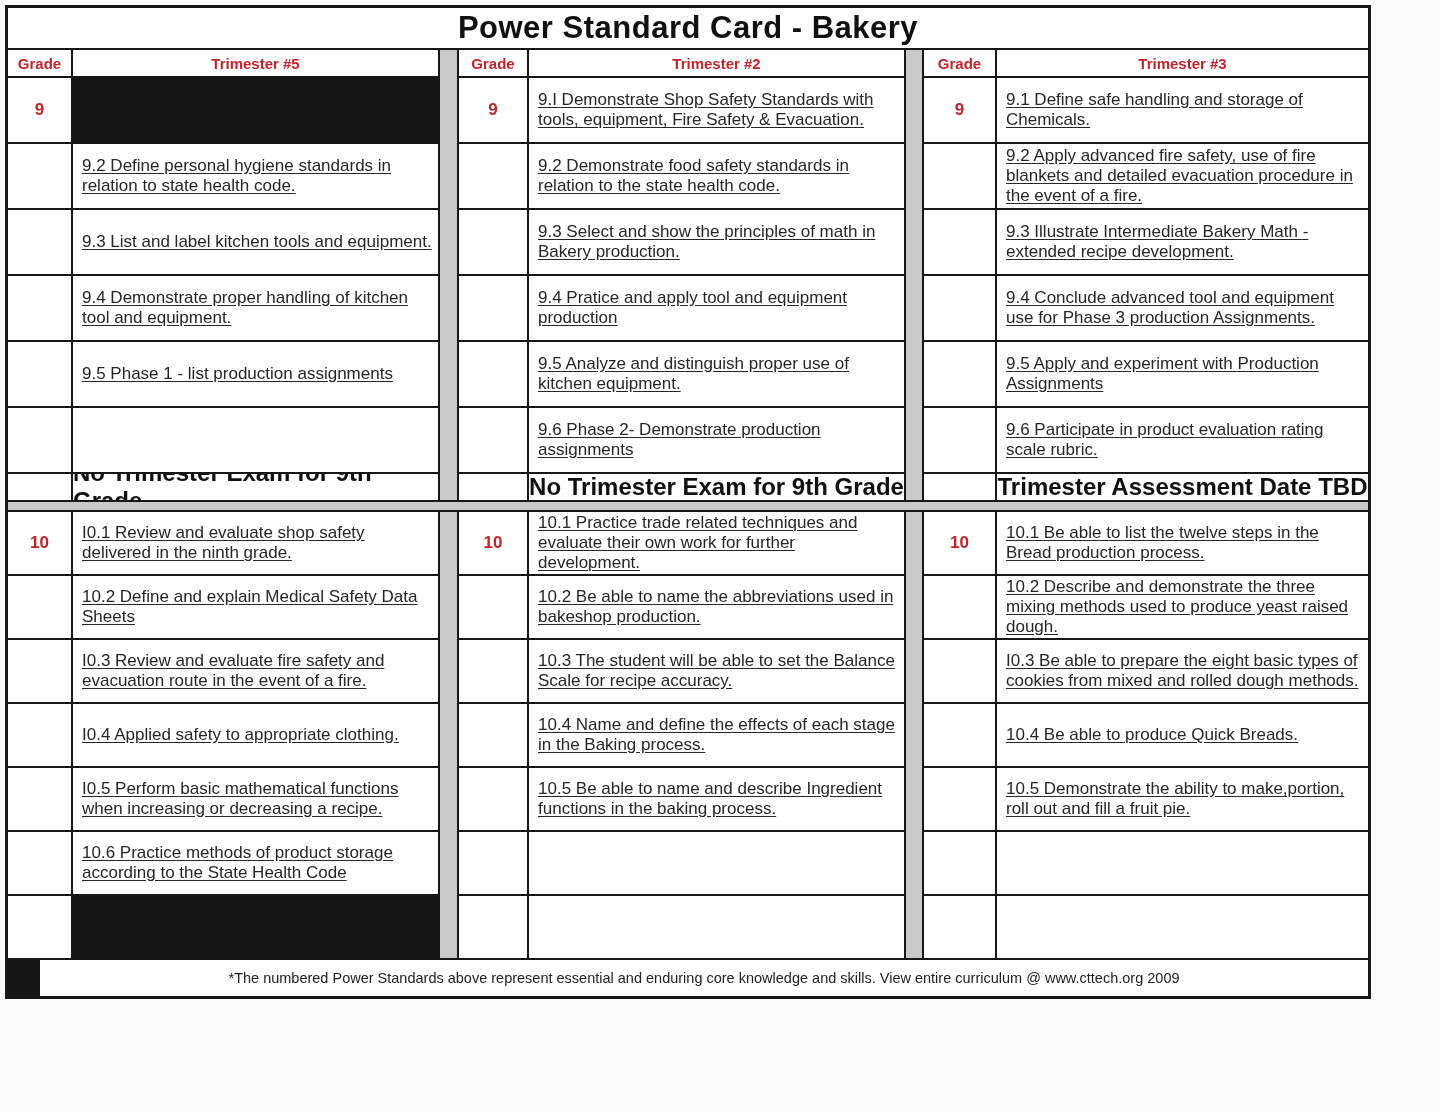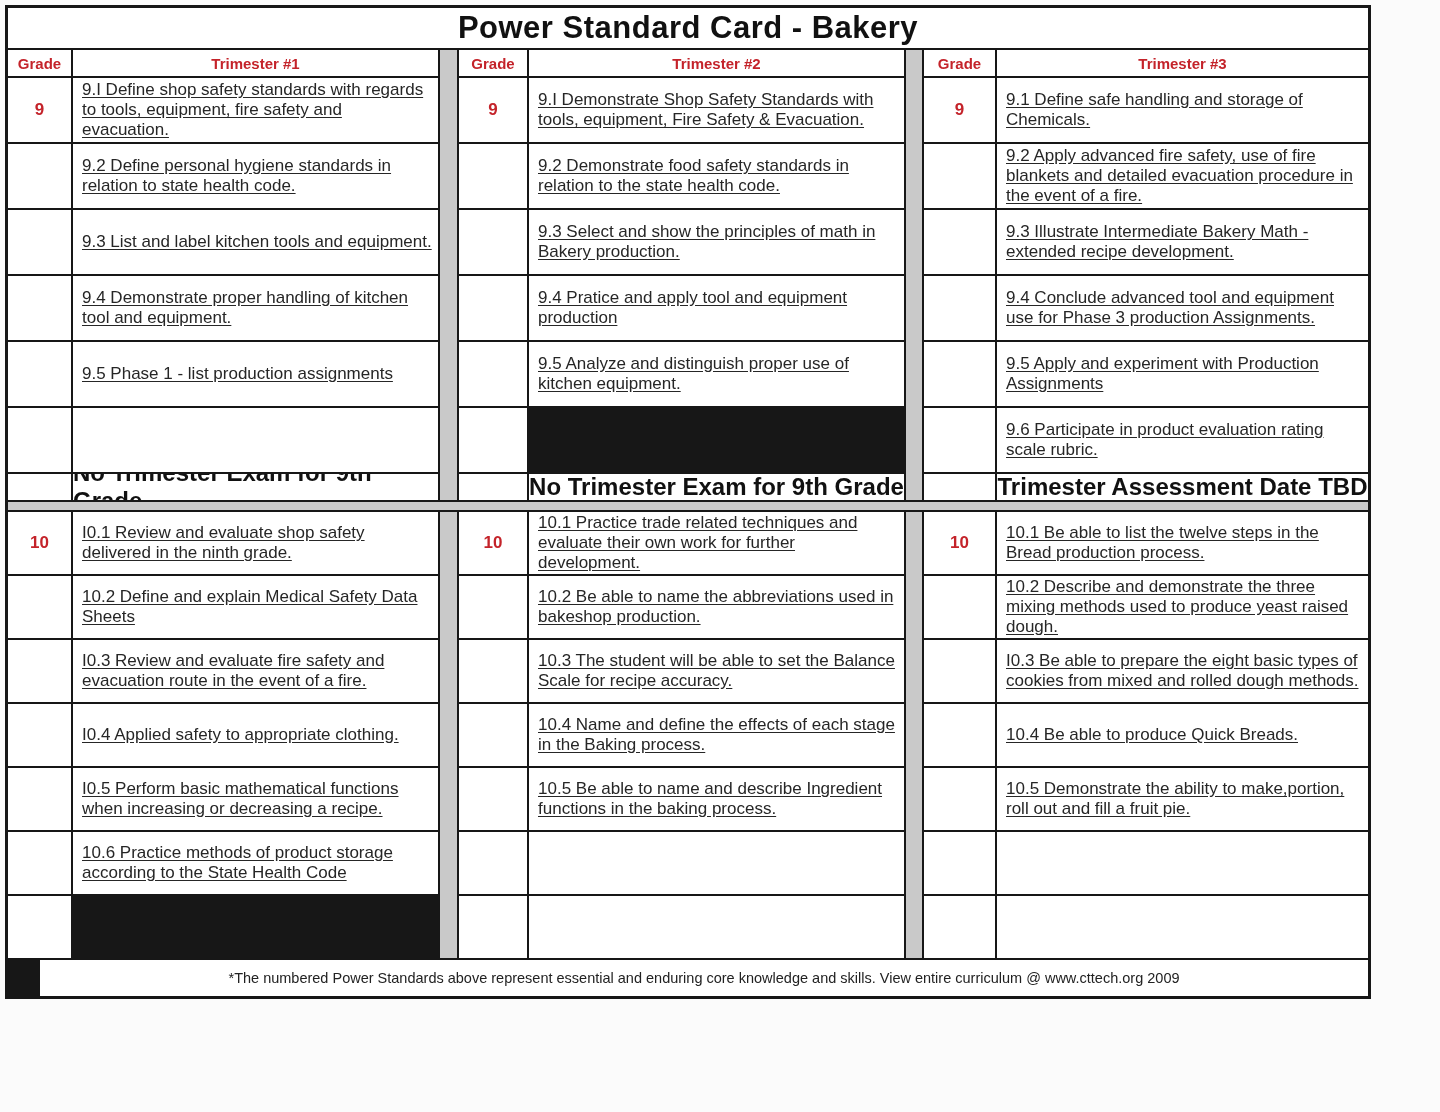--- a/index.html
+++ b/index.html
@@ -62,21 +62,21 @@
   <div class="grid">
 
     <div class="cell title-cell">
       <span class="title-text">Power Standard Card - Bakery</span>
     </div>
 
     <div class="cell hdr gc1 gr2">
         <span>Grade</span>
       </div>
     <div class="cell hdr gc2 gr2">
-        <span>Trimester #1</span>
+        <span>Trimester #5</span>
       </div>
     <div class="cell hdr gc4 gr2">
         <span>Grade</span>
       </div>
     <div class="cell hdr gc5 gr2">
         <span>Trimester #2</span>
       </div>
     <div class="cell hdr gc7 gr2">
         <span>Grade</span>
       </div>
@@ -85,23 +85,20 @@
       </div>
 
     <div class="gapcol gap-a1"></div>
     <div class="gapcol gap-a2"></div>
     <div class="gapcol gap-b1"></div>
     <div class="gapcol gap-b2"></div>
 
     <div class="cell grade gc1 gr3">
         <span>9</span>
       </div>
-    <div class="cell std gc2 gr3">
-        <span>9.I Define shop safety standards with regards to tools, equipment, fire safety and evacuation.</span>
-      </div>
     <div class="cell grade gc4 gr3">
         <span>9</span>
       </div>
     <div class="cell std gc5 gr3">
         <span>9.I Demonstrate Shop Safety Standards with tools, equipment, Fire Safety &amp; Evacuation.</span>
       </div>
     <div class="cell grade gc7 gr3">
         <span>9</span>
       </div>
     <div class="cell std gc8 gr3">
@@ -185,20 +182,23 @@
       </div>
 
     <div class="cell grade gc1 gr8">
         <span></span>
       </div>
     <div class="cell std gc2 gr8">
         <span></span>
       </div>
     <div class="cell grade gc4 gr8">
         <span></span>
+      </div>
+    <div class="cell std gc5 gr8">
+        <span>9.6 Phase 2- Demonstrate production assignments</span>
       </div>
     <div class="cell grade gc7 gr8">
         <span></span>
       </div>
     <div class="cell std gc8 gr8">
         <span>9.6 Participate in product evaluation rating scale rubric.</span>
       </div>
 
     <div class="cell grade gc1 gr9">
         <span></span>

